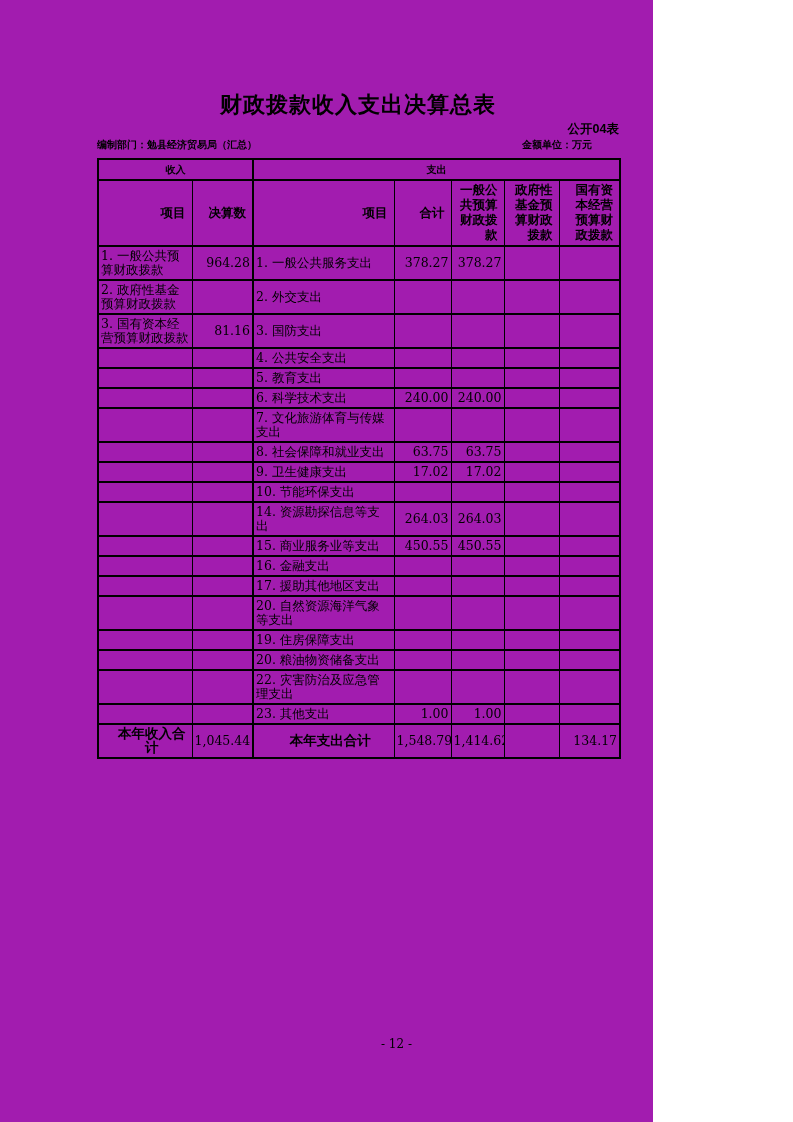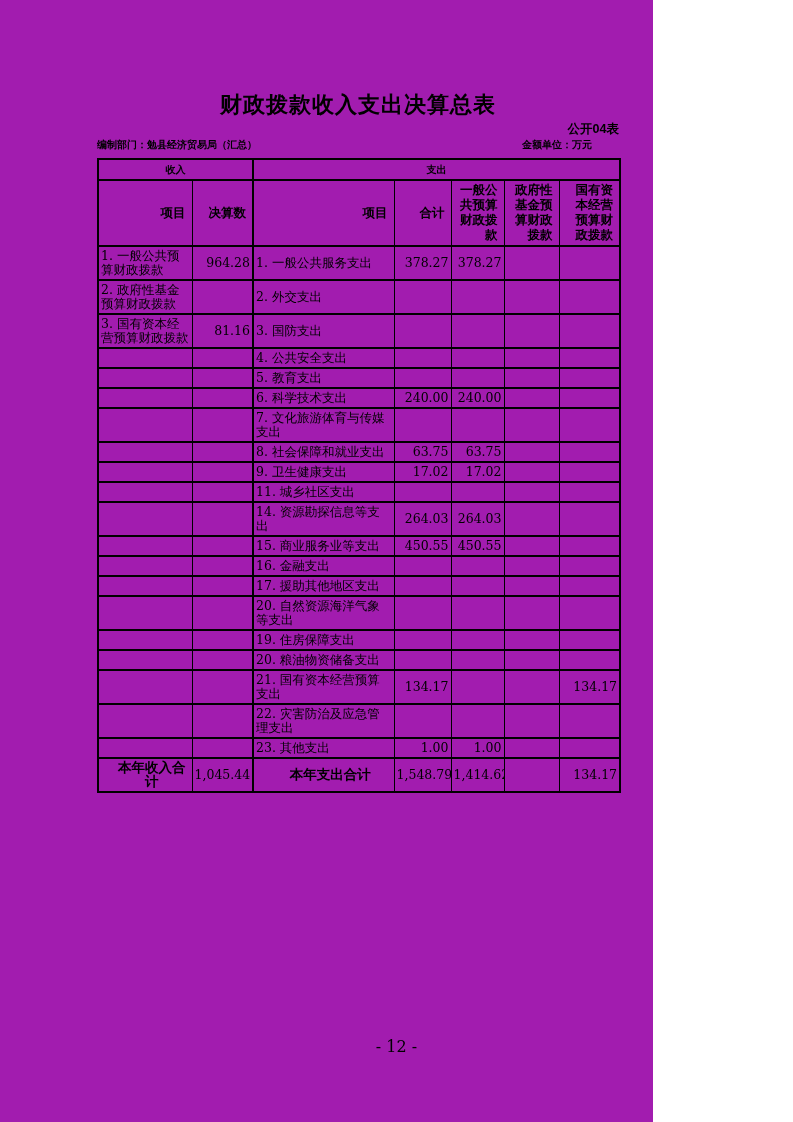--- a/index.html
+++ b/index.html
@@ -104,21 +104,21 @@
     font-weight: bold;
     text-align: center;
     padding-left: 15px;
   }
   .page-number {
     position: absolute;
     top: 1037px;
     left: 0;
     width: 793px;
     text-align: center;
-    font-size: 16px;
+    font-size: 12px;
     font-family: "DejaVu Serif", serif;
   }
 </style>
 </head>
 <body>
 
 <div class="page">
 
   <div class="doc-title">财政拨款收入支出决算总表</div>
 
@@ -232,21 +232,21 @@
     <td class="num"></td>
     <td class="item divL">9. 卫生健康支出</td>
     <td class="num">17.02</td>
     <td class="num">17.02</td>
     <td class="num"></td>
     <td class="num"></td>
   </tr>
         <tr>
     <td class="item"></td>
     <td class="num"></td>
-    <td class="item divL">11. 城乡社区支出</td>
+    <td class="item divL">10. 节能环保支出</td>
     <td class="num"></td>
     <td class="num"></td>
     <td class="num"></td>
     <td class="num"></td>
   </tr>
         <tr>
     <td class="item"></td>
     <td class="num"></td>
     <td class="item divL">14. 资源勘探信息等支出</td>
     <td class="num">264.03</td>
@@ -300,29 +300,20 @@
     <td class="num"></td>
   </tr>
         <tr>
     <td class="item"></td>
     <td class="num"></td>
     <td class="item divL">20. 粮油物资储备支出</td>
     <td class="num"></td>
     <td class="num"></td>
     <td class="num"></td>
     <td class="num"></td>
-  </tr>
-        <tr>
-    <td class="item"></td>
-    <td class="num"></td>
-    <td class="item divL">21. 国有资本经营预算支出</td>
-    <td class="num">134.17</td>
-    <td class="num"></td>
-    <td class="num"></td>
-    <td class="num">134.17</td>
   </tr>
         <tr>
     <td class="item"></td>
     <td class="num"></td>
     <td class="item divL">22. 灾害防治及应急管理支出</td>
     <td class="num"></td>
     <td class="num"></td>
     <td class="num"></td>
     <td class="num"></td>
   </tr>

